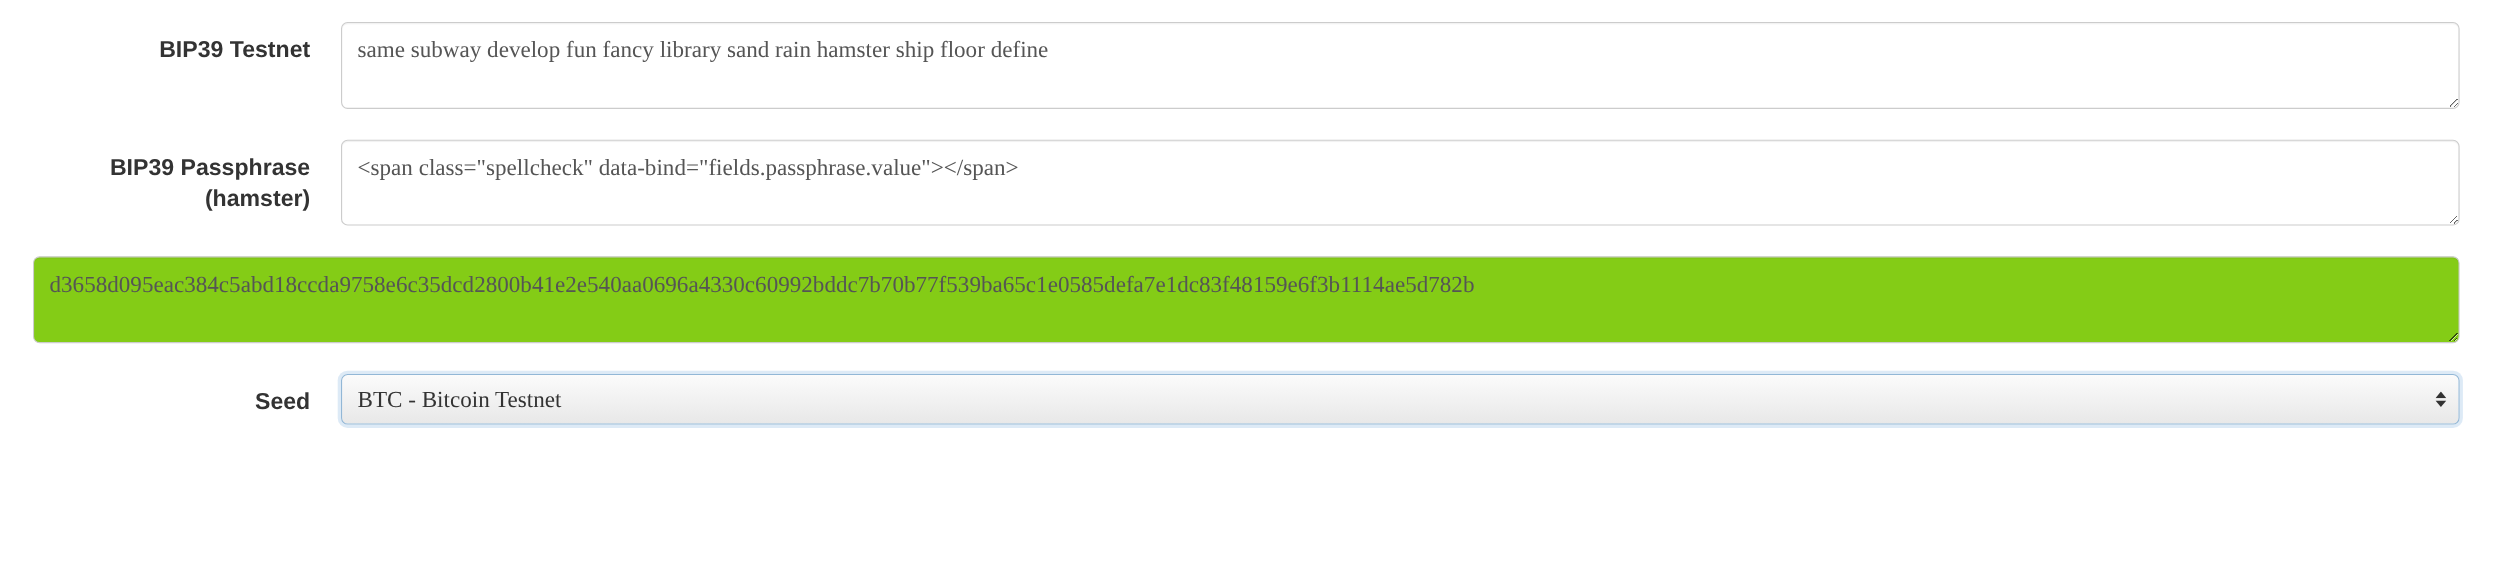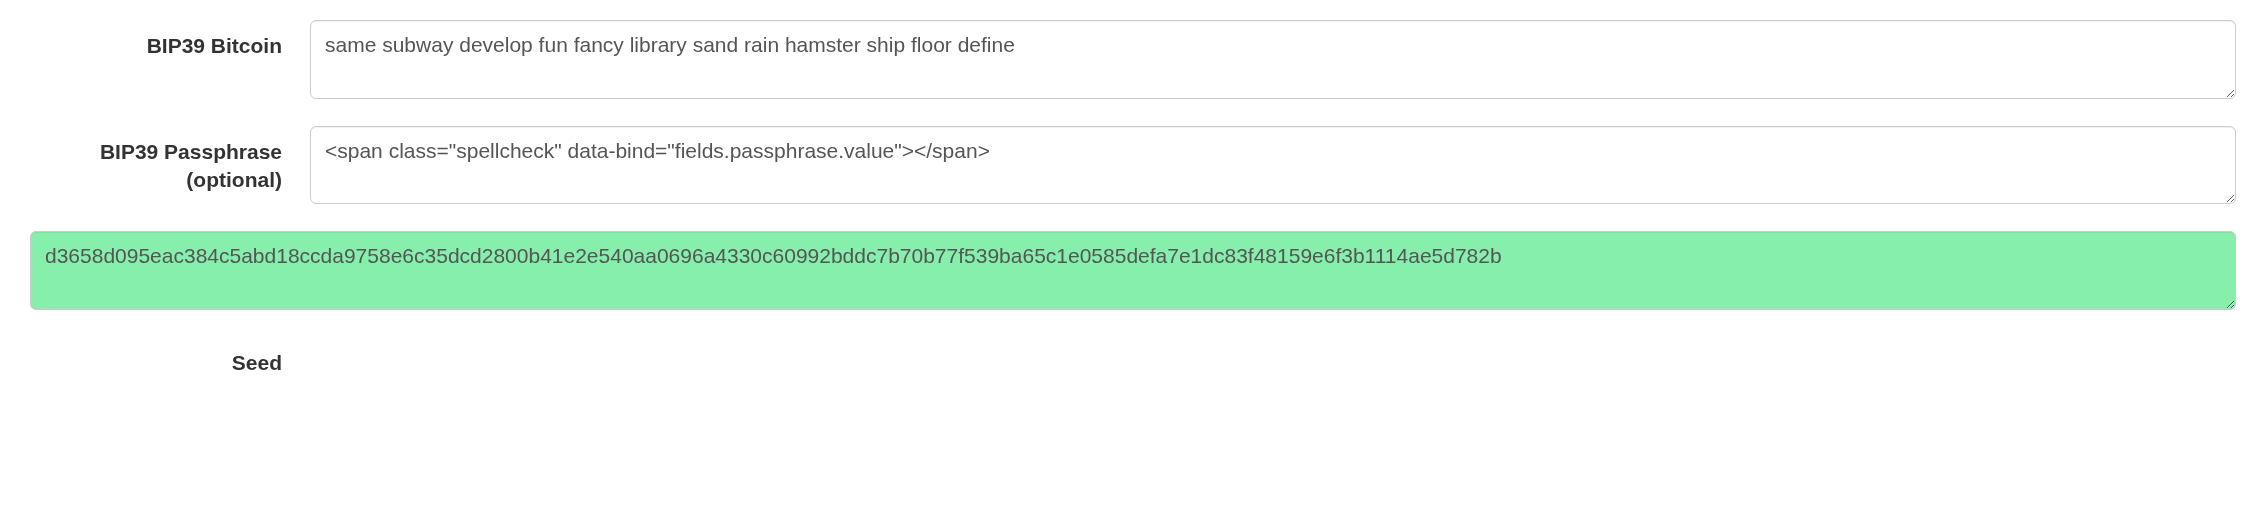--- a/index.html
+++ b/index.html
@@ -21,37 +21,38 @@
     flex: 0 0 280px;
     text-align: right;
     padding-right: 28px;
     padding-top: 12px;
     font-weight: 700;
     color: #333;
     line-height: 1.35;
   }
   .field-col {
     flex: 1 1 auto;
+    font-family: Liberation Serif, serif;
   }
   textarea.control {
     width: 100%;
     min-height: 74px;
     padding: 10px 14px;
     font-family: inherit;
     font-size: 21px;
     line-height: 1.35;
     color: #555;
     background: #fff;
     border: 1px solid #ccc;
     border-radius: 6px;
     resize: both;
     box-shadow: inset 0 1px 1px rgba(0,0,0,0.06);
   }
   textarea.control[readonly] {
-    background: #86efac;
+    background: #84cc16;
     color: #555;
     cursor: default;
   }
   .select-wrap {
     position: relative;
     width: 100%;
   }
   select.control {
     width: 100%;
     height: 46px;
@@ -79,36 +80,51 @@
     gap: 2px;
   }
   .select-arrows svg { display: block; }
 </style>
 </head>
 <body>
 
 <div class="form">
 
   <div class="row">
-    <label class="label-col">BIP39 Bitcoin</label>
+    <label class="label-col">BIP39 Testnet</label>
     <div class="field-col">
       <textarea class="control" style="">same subway develop fun fancy library sand rain hamster ship floor define</textarea>
     </div>
   </div>
 
   <div class="row">
-    <label class="label-col">BIP39 Passphrase (optional)</label>
+    <label class="label-col">BIP39 Passphrase (hamster)</label>
     <div class="field-col">
       <textarea class="control" style="">&lt;span class="spellcheck" data-bind="fields.passphrase.value"&gt;&lt;/span&gt;</textarea>
     </div>
   </div>
 
   <div class="row">
     <div class="field-col">
       <textarea class="control" readonly="" style="">d3658d095eac384c5abd18ccda9758e6c35dcd2800b41e2e540aa0696a4330c60992bddc7b70b77f539ba65c1e0585defa7e1dc83f48159e6f3b1114ae5d782b</textarea>
     </div>
   </div>
 
   <div class="row">
     <label class="label-col">Seed</label>
+    <div class="field-col">
+      <div class="select-wrap">
+        <select class="control">
+          <option selected="" value="BTC - Bitcoin Testnet">BTC - Bitcoin Testnet</option>
+        </select>
+        <span class="select-arrows">
+          <svg width="10" height="6" viewBox="0 0 10 6">
+              <path d="M0 6 L5 0 L10 6 Z" fill="#333"></path>
+            </svg>
+          <svg width="10" height="6" viewBox="0 0 10 6">
+              <path d="M0 0 L5 6 L10 0 Z" fill="#333"></path>
+            </svg>
+        </span>
+      </div>
+    </div>
   </div>
 
 </div>
 
 </body></html>

